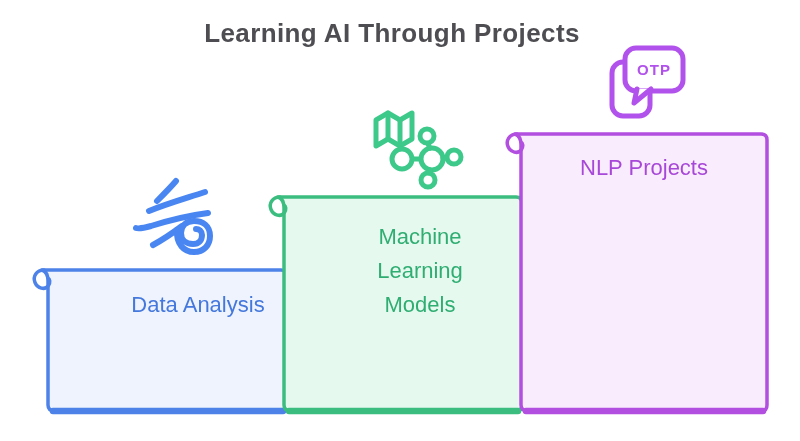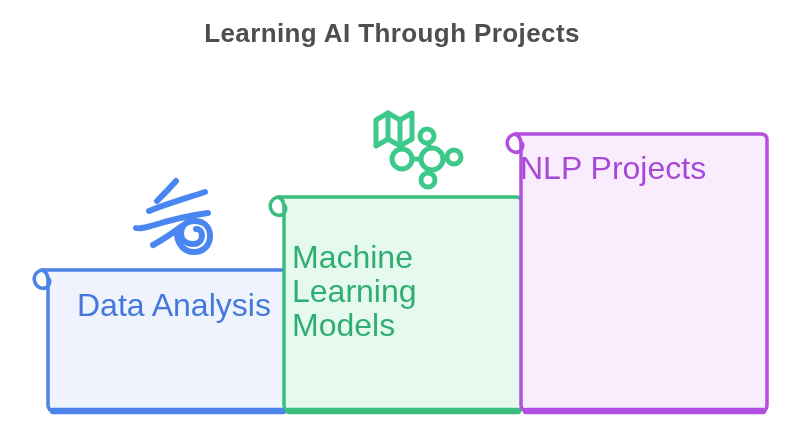--- a/index.html
+++ b/index.html
@@ -9,21 +9,21 @@
   }
   .canvas{position:absolute;left:0;top:0;width:784px;height:441px;}
   .title{
     position:absolute;left:0;right:0;top:16px;text-align:center;
     font-size:26px;font-weight:bold;letter-spacing:.4px;color:var(--title_color);
     line-height:34px;
   }
   .box{position:absolute;}
   .box svg{display:block;overflow:visible;}
   .step-label{
-    position:absolute;text-align:left;font-size:32px;line-height:34px;
+    position:absolute;text-align:center;font-size:22px;line-height:34px;
     white-space:pre-line;
   }
   .lbl-blue{color:var(--blue_text);}
   .lbl-green{color:var(--green_text);}
   .lbl-purple{color:var(--purple_text);}
   .icon{position:absolute;}
   .icon svg{display:block;overflow:visible;}
 </style>
 </head>
 <body>
@@ -41,21 +41,21 @@
   </div>
   <div class="step-label lbl-blue" style="left:47px;top:288px;width:242px;padding-left:30px;">Data Analysis</div>
 
   <div class="box" style="left:267px;top:193px;width:258px;height:222px;">
     <svg width="258" height="222" viewBox="0 0 258 222">
       <path d="M17,15 L17,212 Q17,218 24,218 L249,218 Q255,218 255,212 L255,10 Q255,4 249,4 L11,4 Q17,6 17,15 Z" style="fill:var(--green_fill);stroke:var(--green_border);" stroke-width="3.5" stroke-linejoin="round"></path>
       <path d="M22,218 L251,218" style="stroke:var(--green_border);" stroke-width="6.5" stroke-linecap="round" fill="none"></path>
       <path d="M13,4 C5.5,4 1.5,10.5 4,16.5 C6.5,22.5 14,24.5 17.5,19.5 C19.5,16.5 19,13 17,12" style="stroke:var(--green_border);" stroke-width="3.5" stroke-linecap="round" fill="none"></path>
     </svg>
   </div>
-  <div class="step-label lbl-green" style="left:292px;top:220px;width:240px;margin-top:20px;">Machine
+  <div class="step-label lbl-green" style="left:300px;top:220px;width:240px;">Machine
 Learning
 Models</div>
 
   <div class="box" style="left:504px;top:130px;width:266px;height:285px;">
     <svg width="266" height="285" viewBox="0 0 266 285">
       <path d="M17,15 L17,275 Q17,281 24,281 L257,281 Q263,281 263,275 L263,10 Q263,4 257,4 L11,4 Q17,6 17,15 Z" style="fill:var(--purple_fill);stroke:var(--purple_border);" stroke-width="3.5" stroke-linejoin="round"></path>
       <path d="M22,281 L259,281" style="stroke:var(--purple_border);" stroke-width="6.5" stroke-linecap="round" fill="none"></path>
       <path d="M13,4 C5.5,4 1.5,10.5 4,16.5 C6.5,22.5 14,24.5 17.5,19.5 C19.5,16.5 19,13 17,12" style="stroke:var(--purple_border);" stroke-width="3.5" stroke-linecap="round" fill="none"></path>
     </svg>
   </div>
@@ -85,14 +85,24 @@
         <circle cx="58" cy="74" r="7"></circle>
         <circle cx="84" cy="51" r="7"></circle>
         <path d="M43,53 L50,53"></path>
         <path d="M60,42 L58,38"></path>
         <path d="M73,52 L76,52"></path>
         <path d="M60,64 L59,67"></path>
       </g>
     </svg>
   </div>
 
+  <div class="icon" style="left:608px;top:45px;width:80px;height:76px;">
+    <svg width="80" height="76" viewBox="0 0 80 76">
+      <g style="stroke:var(--purple_icon);" stroke-width="5" stroke-linecap="round" stroke-linejoin="round">
+        <rect x="4" y="17" width="38" height="54" rx="11" fill="none"></rect>
+        <rect x="17" y="3" width="58" height="43" rx="11" fill="#ffffff"></rect>
+        <path d="M29,44 L26,58 L43,44" fill="#ffffff"></path>
+      </g>
+      <text x="46" y="30" text-anchor="middle" font-size="15" font-weight="bold" letter-spacing="1" style="fill:var(--purple_icon);font-family:'Liberation Sans',sans-serif;">OTP</text>
+    </svg>
+  </div>
 
 </div>
 
 </body></html>

